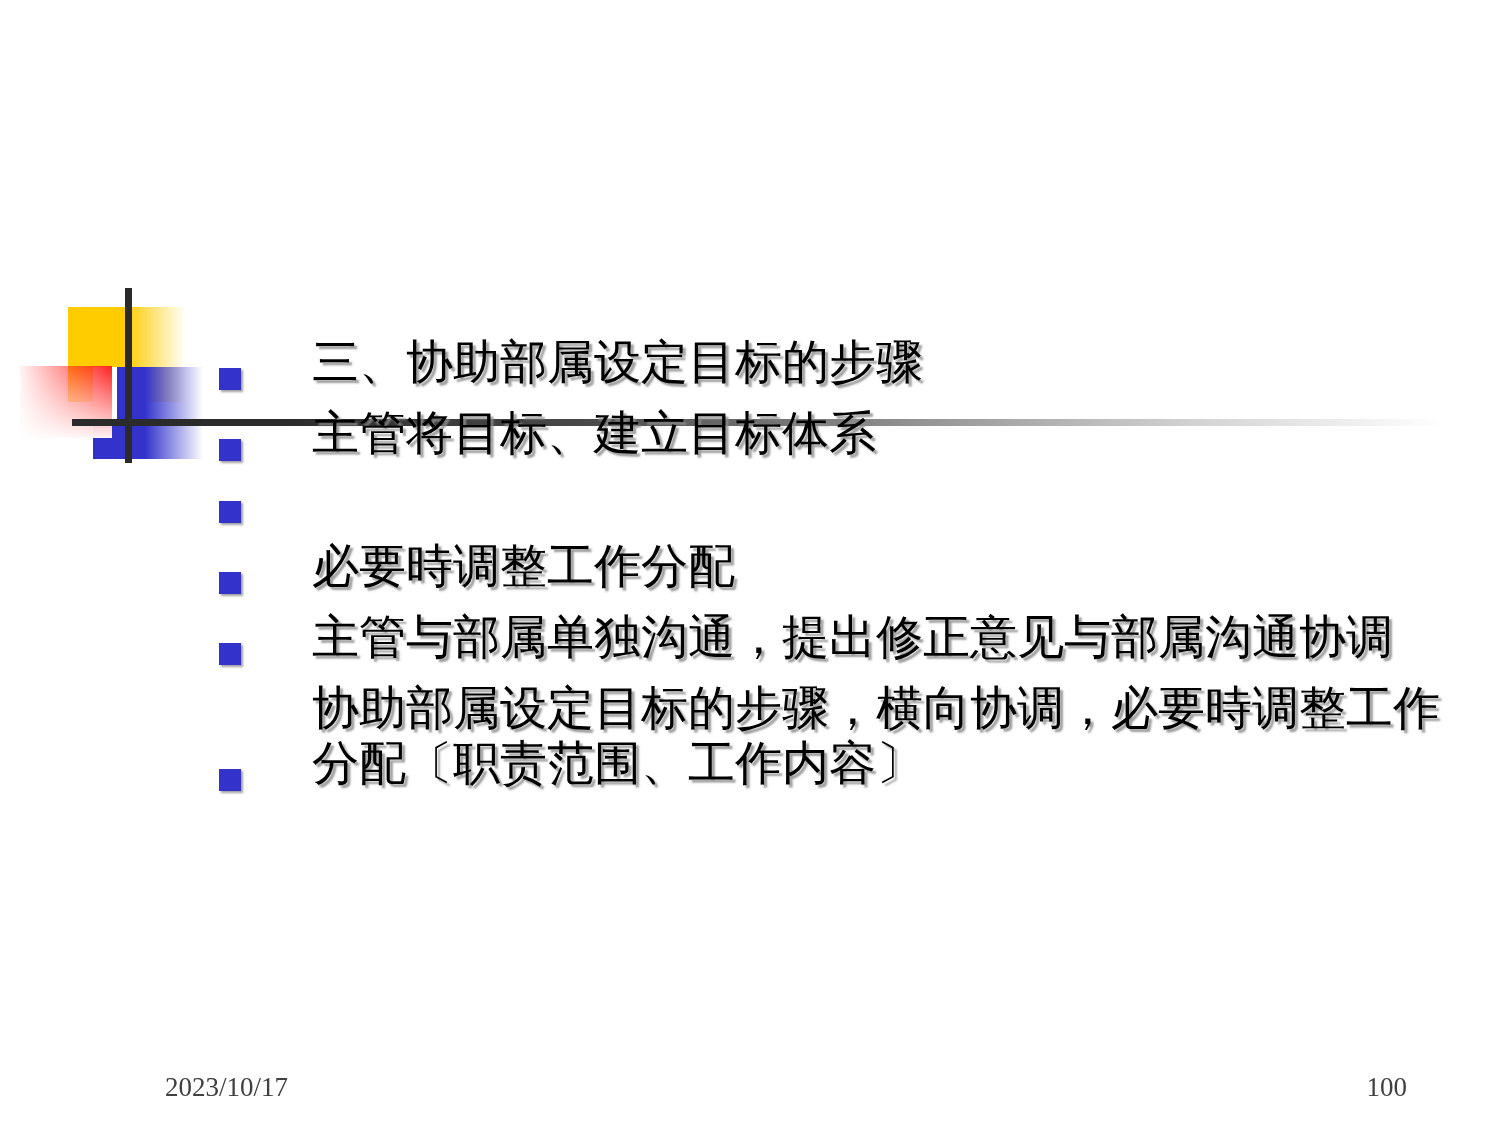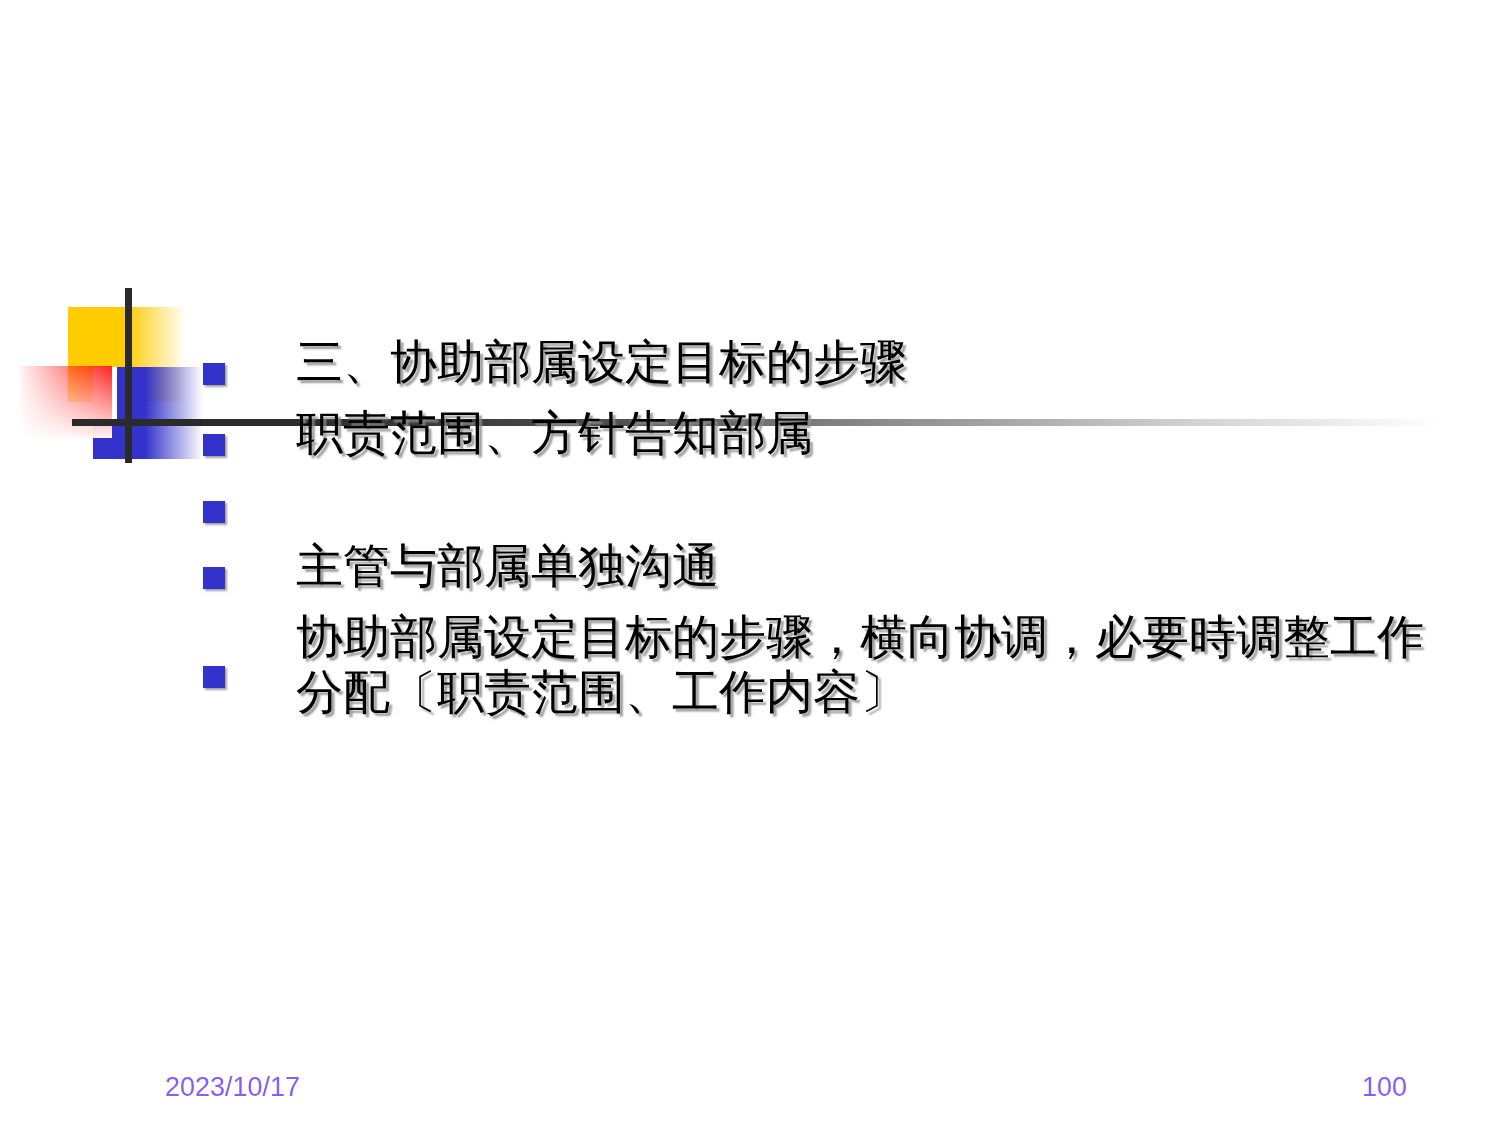--- a/index.html
+++ b/index.html
@@ -88,22 +88,23 @@
   
   .slide-body {
     position: absolute;
     left: 0;
     top: 335px;
     width: 1500px;
   }
   .bullet-row {
     position: relative;
     display: flex;
-    align-items: center;
+    align-items: flex-end;
     margin-bottom: 16px;
+    padding-left: 16px;
   }
   .bullet-marker {
     flex: 0 0 auto;
     width: 22px;
     height: 22px;
     background: #3333CC;
     box-shadow: 2px 2px 2px rgba(130,130,130,0.75);
     margin-left: 203px;
     margin-top: 24px;
   }
@@ -115,23 +116,23 @@
     line-height: 1.17;
     color: #000000;
     letter-spacing: 0px;
     text-shadow: 3px 3px 2px rgba(140,140,140,0.85);
   }
 
   
   .footer-date, .footer-page {
     position: absolute;
     bottom: 22px;
-    font-family: Liberation Sans, sans-serif;
+    font-family: Liberation Serif, serif;
     font-size: 27px;
-    color: #8b5cf6;
+    color: #404040;
   }
   .footer-date { left: 165px; }
   .footer-page { right: 93px; }
 </style>
 </head>
 <body>
 
 <div class="logo-area">
   <div class="sq sq-yellow"></div>
   <div class="sq sq-blue"></div>
@@ -143,32 +144,36 @@
 
 <div class="slide-body">
 
   <div class="bullet-row">
     <div class="bullet-marker"></div>
     <div class="bullet-text">三、协助部属设定目标的步骤</div>
   </div>
 
   <div class="bullet-row">
     <div class="bullet-marker"></div>
-    <div class="bullet-text">职责范围、方针告知部属</div>
+    <div class="bullet-text">主管将目标、建立目标体系</div>
   </div>
 
   <div class="bullet-row">
     <div class="bullet-marker"></div>
   </div>
 
   <div class="bullet-row">
     <div class="bullet-marker"></div>
-    <div class="bullet-text">主管与部属单独沟通</div>
+    <div class="bullet-text">必要時调整工作分配</div>
   </div>
 
+  <div class="bullet-row">
+    <div class="bullet-marker"></div>
+    <div class="bullet-text">主管与部属单独沟通，提出修正意见与部属沟通协调</div>
+  </div>
 
   <div class="bullet-row">
     <div class="bullet-marker"></div>
     <div class="bullet-text">协助部属设定目标的步骤，横向协调，必要時调整工作分配〔职责范围、工作内容〕</div>
   </div>
 
 
 </div>
 
 <div class="footer-date">2023/10/17</div>

